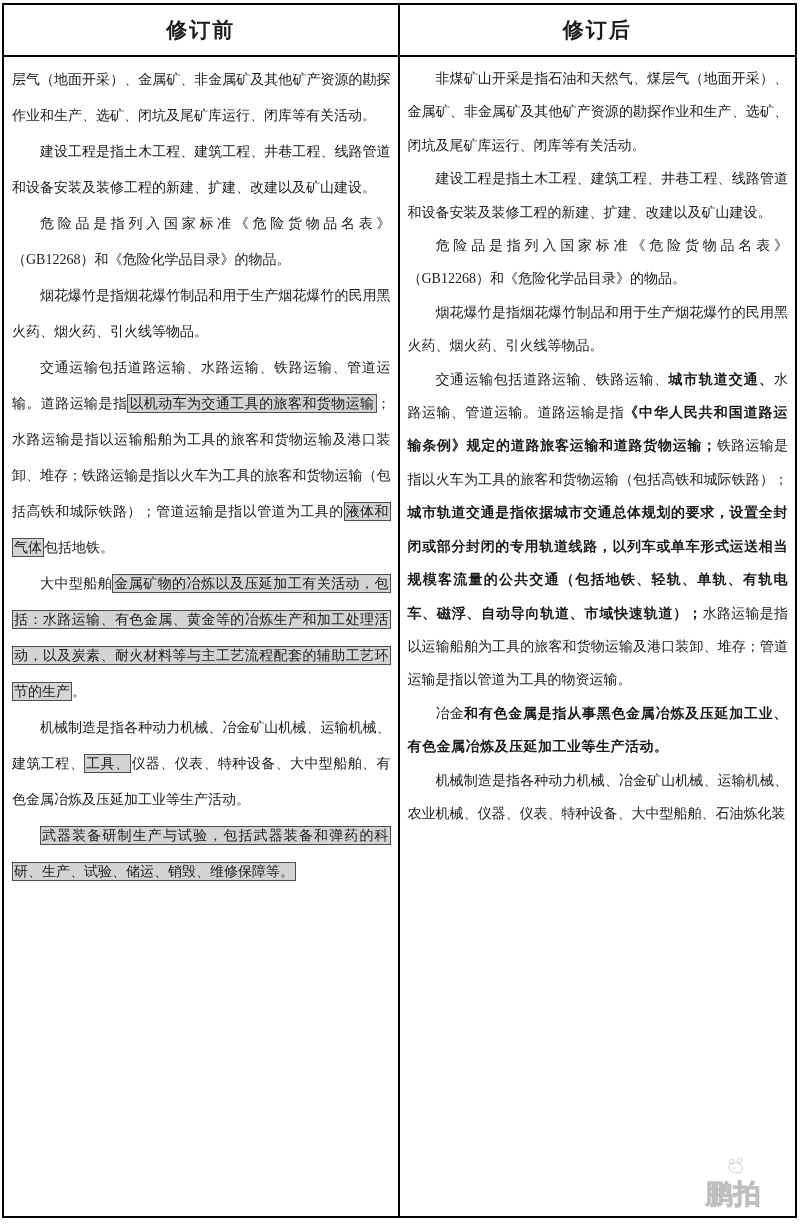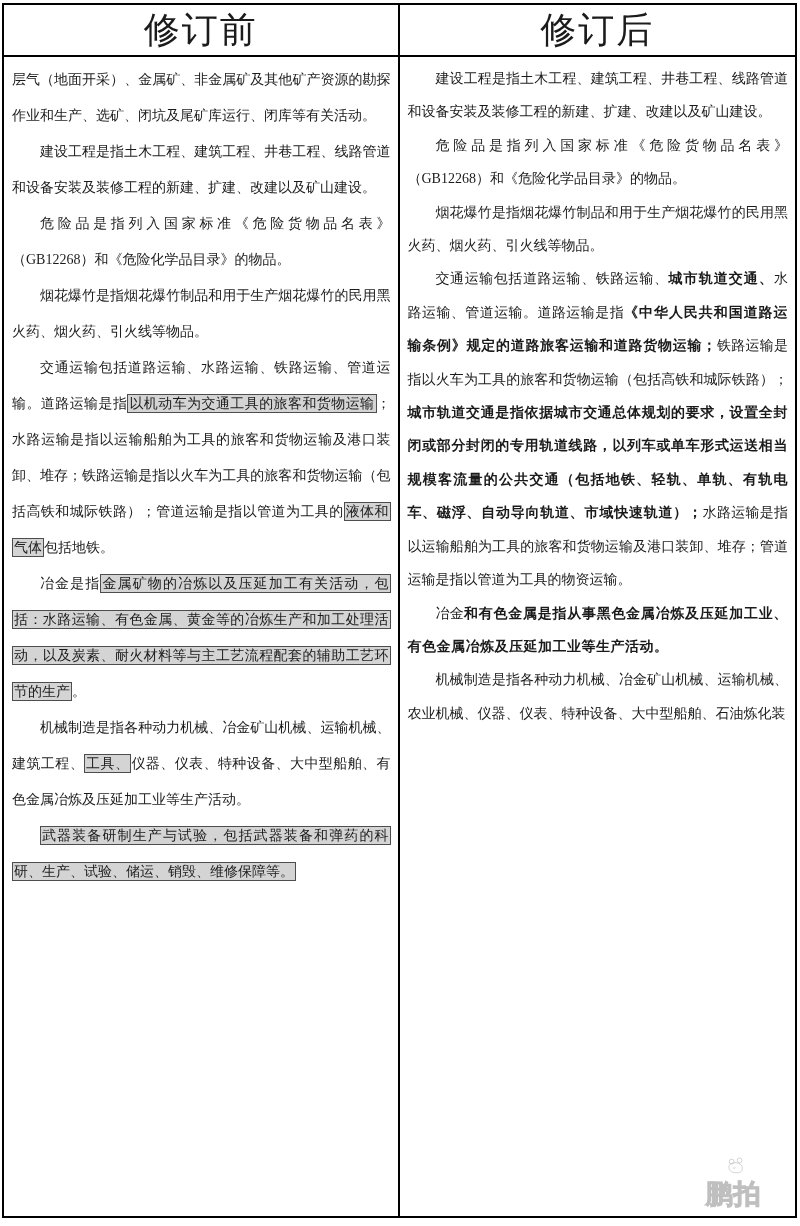--- a/index.html
+++ b/index.html
@@ -23,21 +23,21 @@
     display:flex;flex-direction:column;background:#ffffff;
   }
   .header-row{
     display:flex;height:52px;flex:0 0 52px;
     border-bottom:2px solid var(--border-color);
   }
   .header-cell{
     flex:1 1 50%;
     display:flex;align-items:center;justify-content:center;
     font-family:"Liberation Sans","DejaVu Sans",sans-serif;
-    font-weight:400;font-size:36px;letter-spacing:2px;
+    font-weight:700;font-size:21px;letter-spacing:2px;
   }
   .header-cell.first{border-right:2px solid var(--border-color);}
   .body-row{flex:1 1 auto;display:flex;overflow:hidden;}
   .col{
     flex:1 1 50%;overflow:hidden;
     padding:5px 7px 0 8px;
     font-size:14px;
     text-align:justify;
     text-justify:inter-character;
   }
@@ -79,25 +79,26 @@
     <div class="header-cell first">修订前</div>
     <div class="header-cell">修订后</div>
   </div>
   <div class="body-row">
     <div class="col col-before" id="col-before">
         <p class="no-indent"><span class="normal">层气（地面开采）、金属矿、非金属矿及其他矿产资源的勘探作业和生产、选矿、闭坑及尾矿库运行、闭库等有关活动。</span></p>
         <p><span class="normal">建设工程是指土木工程、建筑工程、井巷工程、线路管道和设备安装及装修工程的新建、扩建、改建以及矿山建设。</span></p>
         <p><span class="normal">危险品是指列入国家标准《危险货物品名表》（GB12268）和《危险化学品目录》的物品。</span></p>
         <p><span class="normal">烟花爆竹是指烟花爆竹制品和用于生产烟花爆竹的民用黑火药、烟火药、引火线等物品。</span></p>
         <p><span class="normal">交通运输包括道路运输、水路运输、铁路运输、管道运输。道路运输是指</span><span class="highlight">以机动车为交通工具的旅客和货物运输</span><span class="normal">；水路运输是指以运输船舶为工具的旅客和货物运输及港口装卸、堆存；铁路运输是指以火车为工具的旅客和货物运输（包括高铁和城际铁路）；管道运输是指以管道为工具的</span><span class="highlight">液体和气体</span><span class="normal">包括地铁。</span></p>
-        <p><span class="normal">冶金是指</span><span class="highlight">金属矿物的冶炼以及压延加工有关活动，包括：水路运输、有色金属、黄金等的冶炼生产和加工处理活动，以及炭素、耐火材料等与主工艺流程配套的辅助工艺环节的生产</span><span class="normal">。</span></p>
+        <p><span class="normal">大中型船舶</span><span class="highlight">金属矿物的冶炼以及压延加工有关活动，包括：水路运输、有色金属、黄金等的冶炼生产和加工处理活动，以及炭素、耐火材料等与主工艺流程配套的辅助工艺环节的生产</span><span class="normal">。</span></p>
         <p><span class="normal">机械制造是指各种动力机械、冶金矿山机械、运输机械、建筑工程、</span><span class="highlight">工具、</span><span class="normal">仪器、仪表、特种设备、大中型船舶、有色金属冶炼及压延加工业等生产活动。</span></p>
         <p><span class="highlight">武器装备研制生产与试验，包括武器装备和弹药的科研、生产、试验、储运、销毁、维修保障等。</span></p>
       </div>
     <div class="col col-after" id="col-after">
+        <p><span class="normal">非煤矿山开采是指石油和天然气、煤层气（地面开采）、金属矿、非金属矿及其他矿产资源的勘探作业和生产、选矿、闭坑及尾矿库运行、闭库等有关活动。</span></p>
         <p><span class="normal">建设工程是指土木工程、建筑工程、井巷工程、线路管道和设备安装及装修工程的新建、扩建、改建以及矿山建设。</span></p>
         <p><span class="normal">危险品是指列入国家标准《危险货物品名表》（GB12268）和《危险化学品目录》的物品。</span></p>
         <p><span class="normal">烟花爆竹是指烟花爆竹制品和用于生产烟花爆竹的民用黑火药、烟火药、引火线等物品。</span></p>
         <p><span class="normal">交通运输包括道路运输、铁路运输、</span><span class="bold">城市轨道交通、</span><span class="normal">水路运输、管道运输。道路运输是指</span><span class="bold">《中华人民共和国道路运输条例》规定的道路旅客运输和道路货物运输；</span><span class="normal">铁路运输是指以火车为工具的旅客和货物运输（包括高铁和城际铁路）；</span><span class="bold">城市轨道交通是指依据城市交通总体规划的要求，设置全封闭或部分封闭的专用轨道线路，以列车或单车形式运送相当规模客流量的公共交通（包括地铁、轻轨、单轨、有轨电车、磁浮、自动导向轨道、市域快速轨道）；</span><span class="normal">水路运输是指以运输船舶为工具的旅客和货物运输及港口装卸、堆存；管道运输是指以管道为工具的物资运输。</span></p>
         <p><span class="normal">冶金</span><span class="bold">和有色金属是指从事黑色金属冶炼及压延加工业、有色金属冶炼及压延加工业等生产活动。</span></p>
         <p><span class="normal">机械制造是指各种动力机械、冶金矿山机械、运输机械、农业机械、仪器、仪表、特种设备、大中型船舶、石油炼化装</span></p>
       </div>
   </div>
 </div>
 

